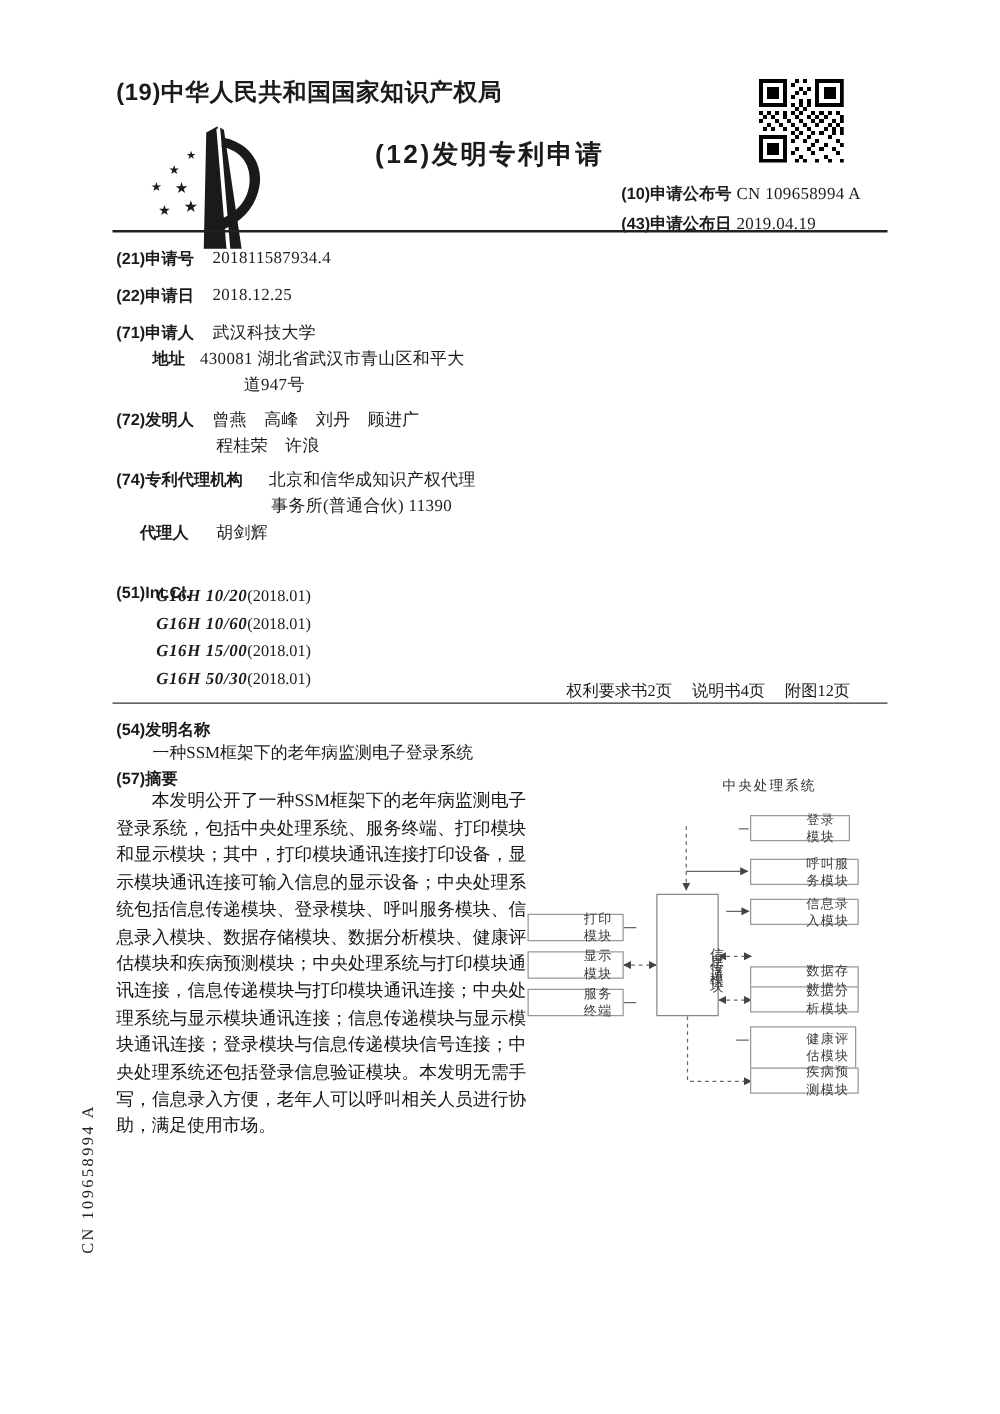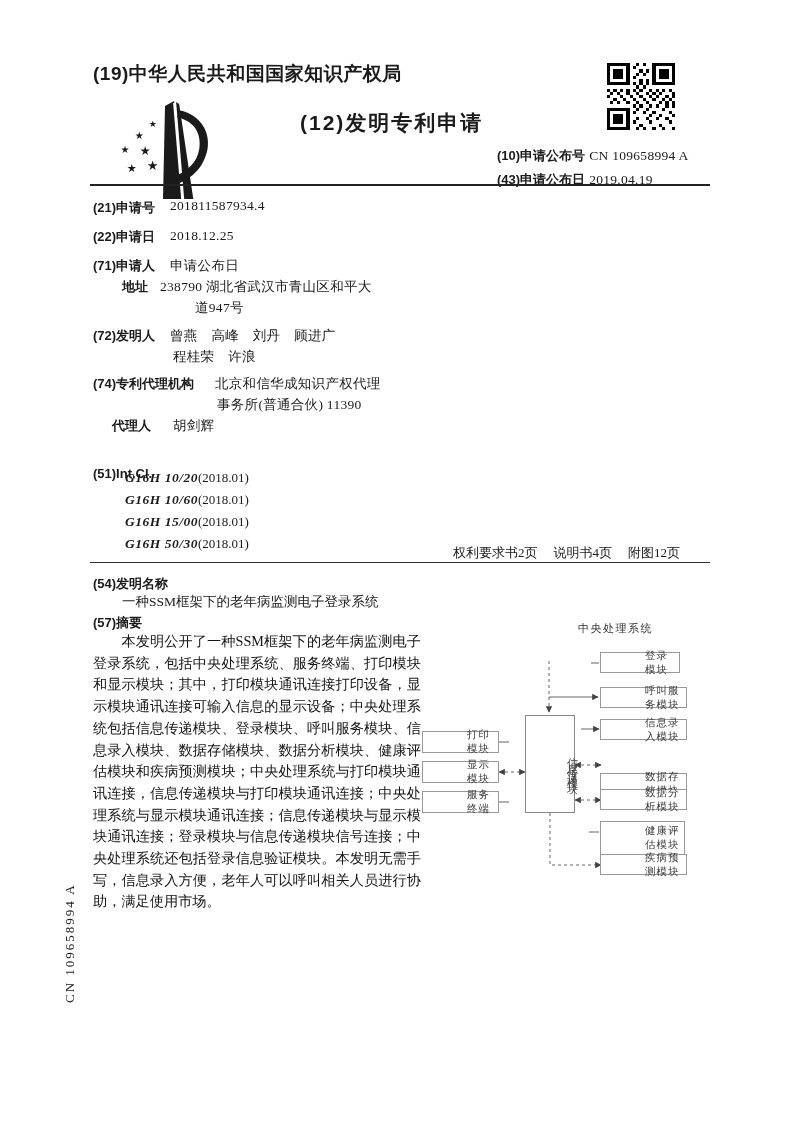--- a/index.html
+++ b/index.html
@@ -176,24 +176,24 @@
 
 <div class="abs" style="left:93px;top:198px;">
   <span class="lbl f13">(21)申请号</span>
 </div>
 <div class="abs val" style="left:170px;top:198px;">201811587934.4</div>
 
 <div class="abs lbl f13" style="left:93px;top:228px;">(22)申请日</div>
 <div class="abs val" style="left:170px;top:228px;">2018.12.25</div>
 
 <div class="abs lbl f13" style="left:93px;top:257px;">(71)申请人</div>
-<div class="abs val" style="left:170px;top:257px;">申请公布日</div>
+<div class="abs val" style="left:170px;top:257px;">武汉科技大学</div>
 
 <div class="abs lbl f13" style="left:122px;top:278px;">地址</div>
-<div class="abs val" style="left:160px;top:278px;">238790 湖北省武汉市青山区和平大</div>
+<div class="abs val" style="left:160px;top:278px;">430081 湖北省武汉市青山区和平大</div>
 <div class="abs val" style="left:195px;top:299px;">道947号</div>
 
 <div class="abs lbl f13" style="left:93px;top:327px;">(72)发明人</div>
 <div class="abs val" style="left:170px;top:327px;">曾燕　高峰　刘丹　顾进广</div>
 <div class="abs val" style="left:173px;top:348px;">程桂荣　许浪</div>
 
 <div class="abs lbl f13" style="left:93px;top:375px;">(74)专利代理机构</div>
 <div class="abs val" style="left:215px;top:375px;">北京和信华成知识产权代理</div>
 <div class="abs val" style="left:217px;top:396px;">事务所(普通合伙) 11390</div>
 <div class="abs lbl f13" style="left:112px;top:417px;">代理人</div>

